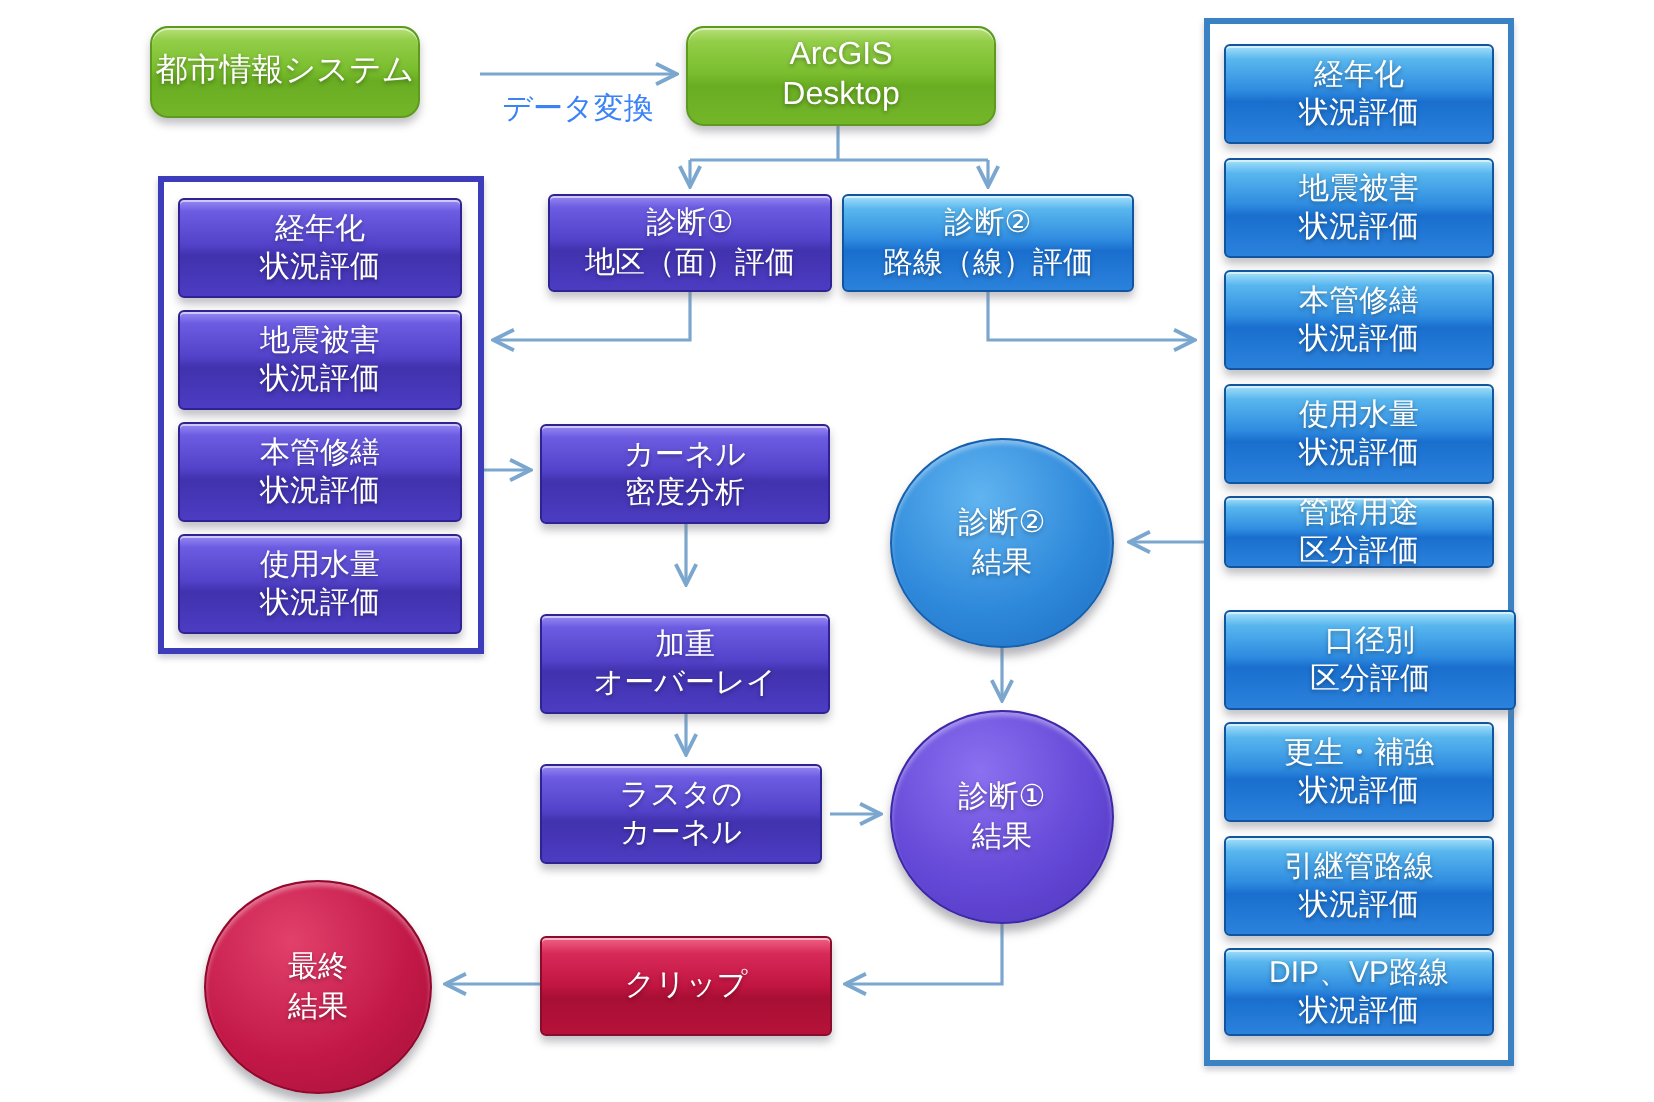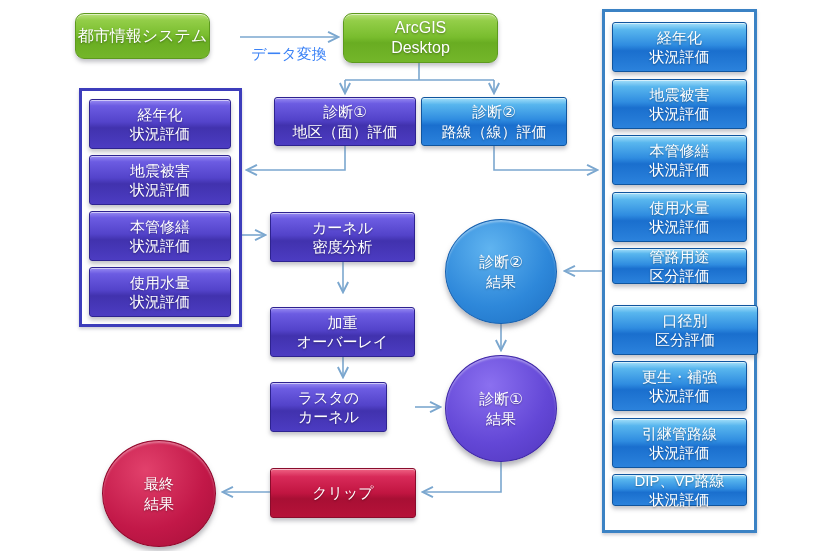--- a/index.html
+++ b/index.html
@@ -111,21 +111,21 @@
   </div>
 
   <div class="node rect purple" style="left:270px;top:212px;width:145px;height:50px;">
     <span>カーネル</span>
     <span>密度分析</span>
   </div>
   <div class="node rect purple" style="left:270px;top:307px;width:145px;height:50px;">
     <span>加重</span>
     <span>オーバーレイ</span>
   </div>
-  <div class="node rect purple" style="left:270px;top:382px;width:117px;height:50px;">
+  <div class="node rect purple" style="left:270px;top:382px;width:141px;height:50px;">
     <span>ラスタの</span>
     <span>カーネル</span>
   </div>
 
   <div class="node circle c-blue" style="left:445px;top:219px;width:112px;height:105px;">
     <span>診断②</span>
     <span>結果</span>
   </div>
   <div class="node circle c-purple" style="left:445px;top:355px;width:112px;height:107px;">
     <span>診断①</span>
@@ -166,19 +166,19 @@
       <span>区分評価</span>
     </div>
     <div class="node rect blue" style="left:7px;top:349px;width:135px;height:50px;">
       <span>更生・補強</span>
       <span>状況評価</span>
     </div>
     <div class="node rect blue" style="left:7px;top:406px;width:135px;height:50px;">
       <span>引継管路線</span>
       <span>状況評価</span>
     </div>
-    <div class="node rect blue" style="left:7px;top:462px;width:135px;height:32px;">
+    <div class="node rect blue" style="left:7px;top:462px;width:135px;height:44px;">
       <span>DIP、VP路線</span>
       <span>状況評価</span>
     </div>
   </div>
 
 </div>
 
 </body></html>

